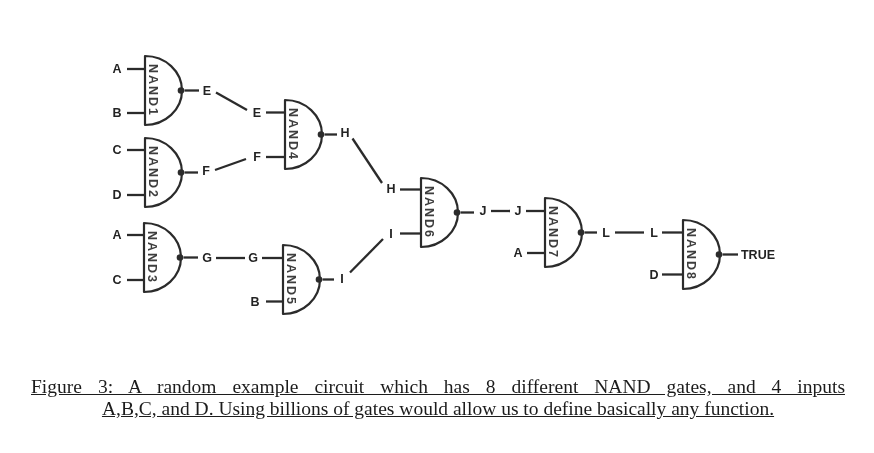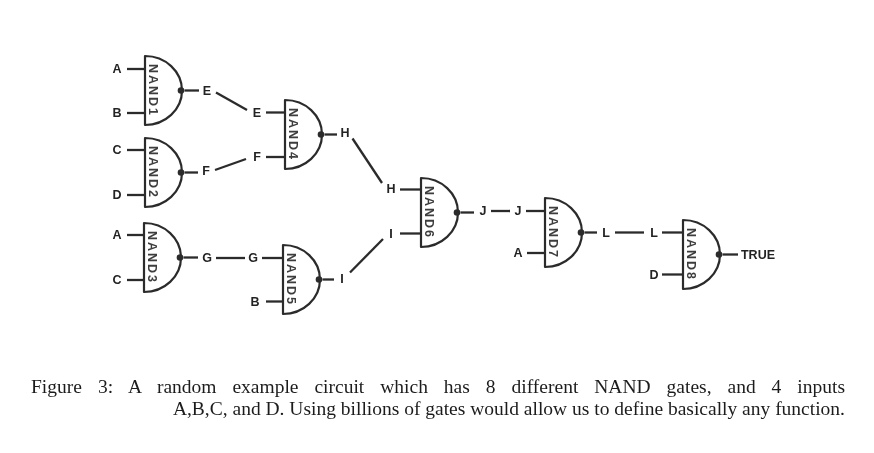--- a/index.html
+++ b/index.html
@@ -8,23 +8,23 @@
   svg{position:absolute;top:0;left:0;display:block;}
   .gate{fill:#ffffff;stroke:#2b2b2b;stroke-width:2.2;stroke-linejoin:round;}
   .wire{stroke:#2b2b2b;stroke-width:2.3;fill:none;stroke-linecap:butt;}
   .dot{fill:#2b2b2b;stroke:none;}
   .sig{font-family:"Liberation Sans",sans-serif;font-size:12.5px;font-weight:700;
        fill:#232323;text-anchor:middle;dominant-baseline:central;}
   .gname{font-family:"Liberation Sans",sans-serif;font-size:12.5px;font-weight:600;
        fill:#3d3d3d;letter-spacing:2px;text-anchor:middle;dominant-baseline:central;}
   .caption{position:absolute;left:31px;top:376px;width:814px;
        font-family:"Liberation Serif","DejaVu Serif",serif;font-size:19.5px;
-       line-height:22px;color:#1c1c1c;}
+       line-height:22px;color:#1c1c1c;text-decoration:underline;}
   .cap1{text-align:justify;text-align-last:justify;}
-  .cap2{text-align:right;}
+  .cap2{text-align:center;}
 </style>
 </head>
 <body>
 
 <div class="page">
 
   <svg width="874" height="365" viewBox="0 0 874 365">
 
     <g>
       <line class="wire" x1="127" y1="69" x2="145" y2="69"></line>

